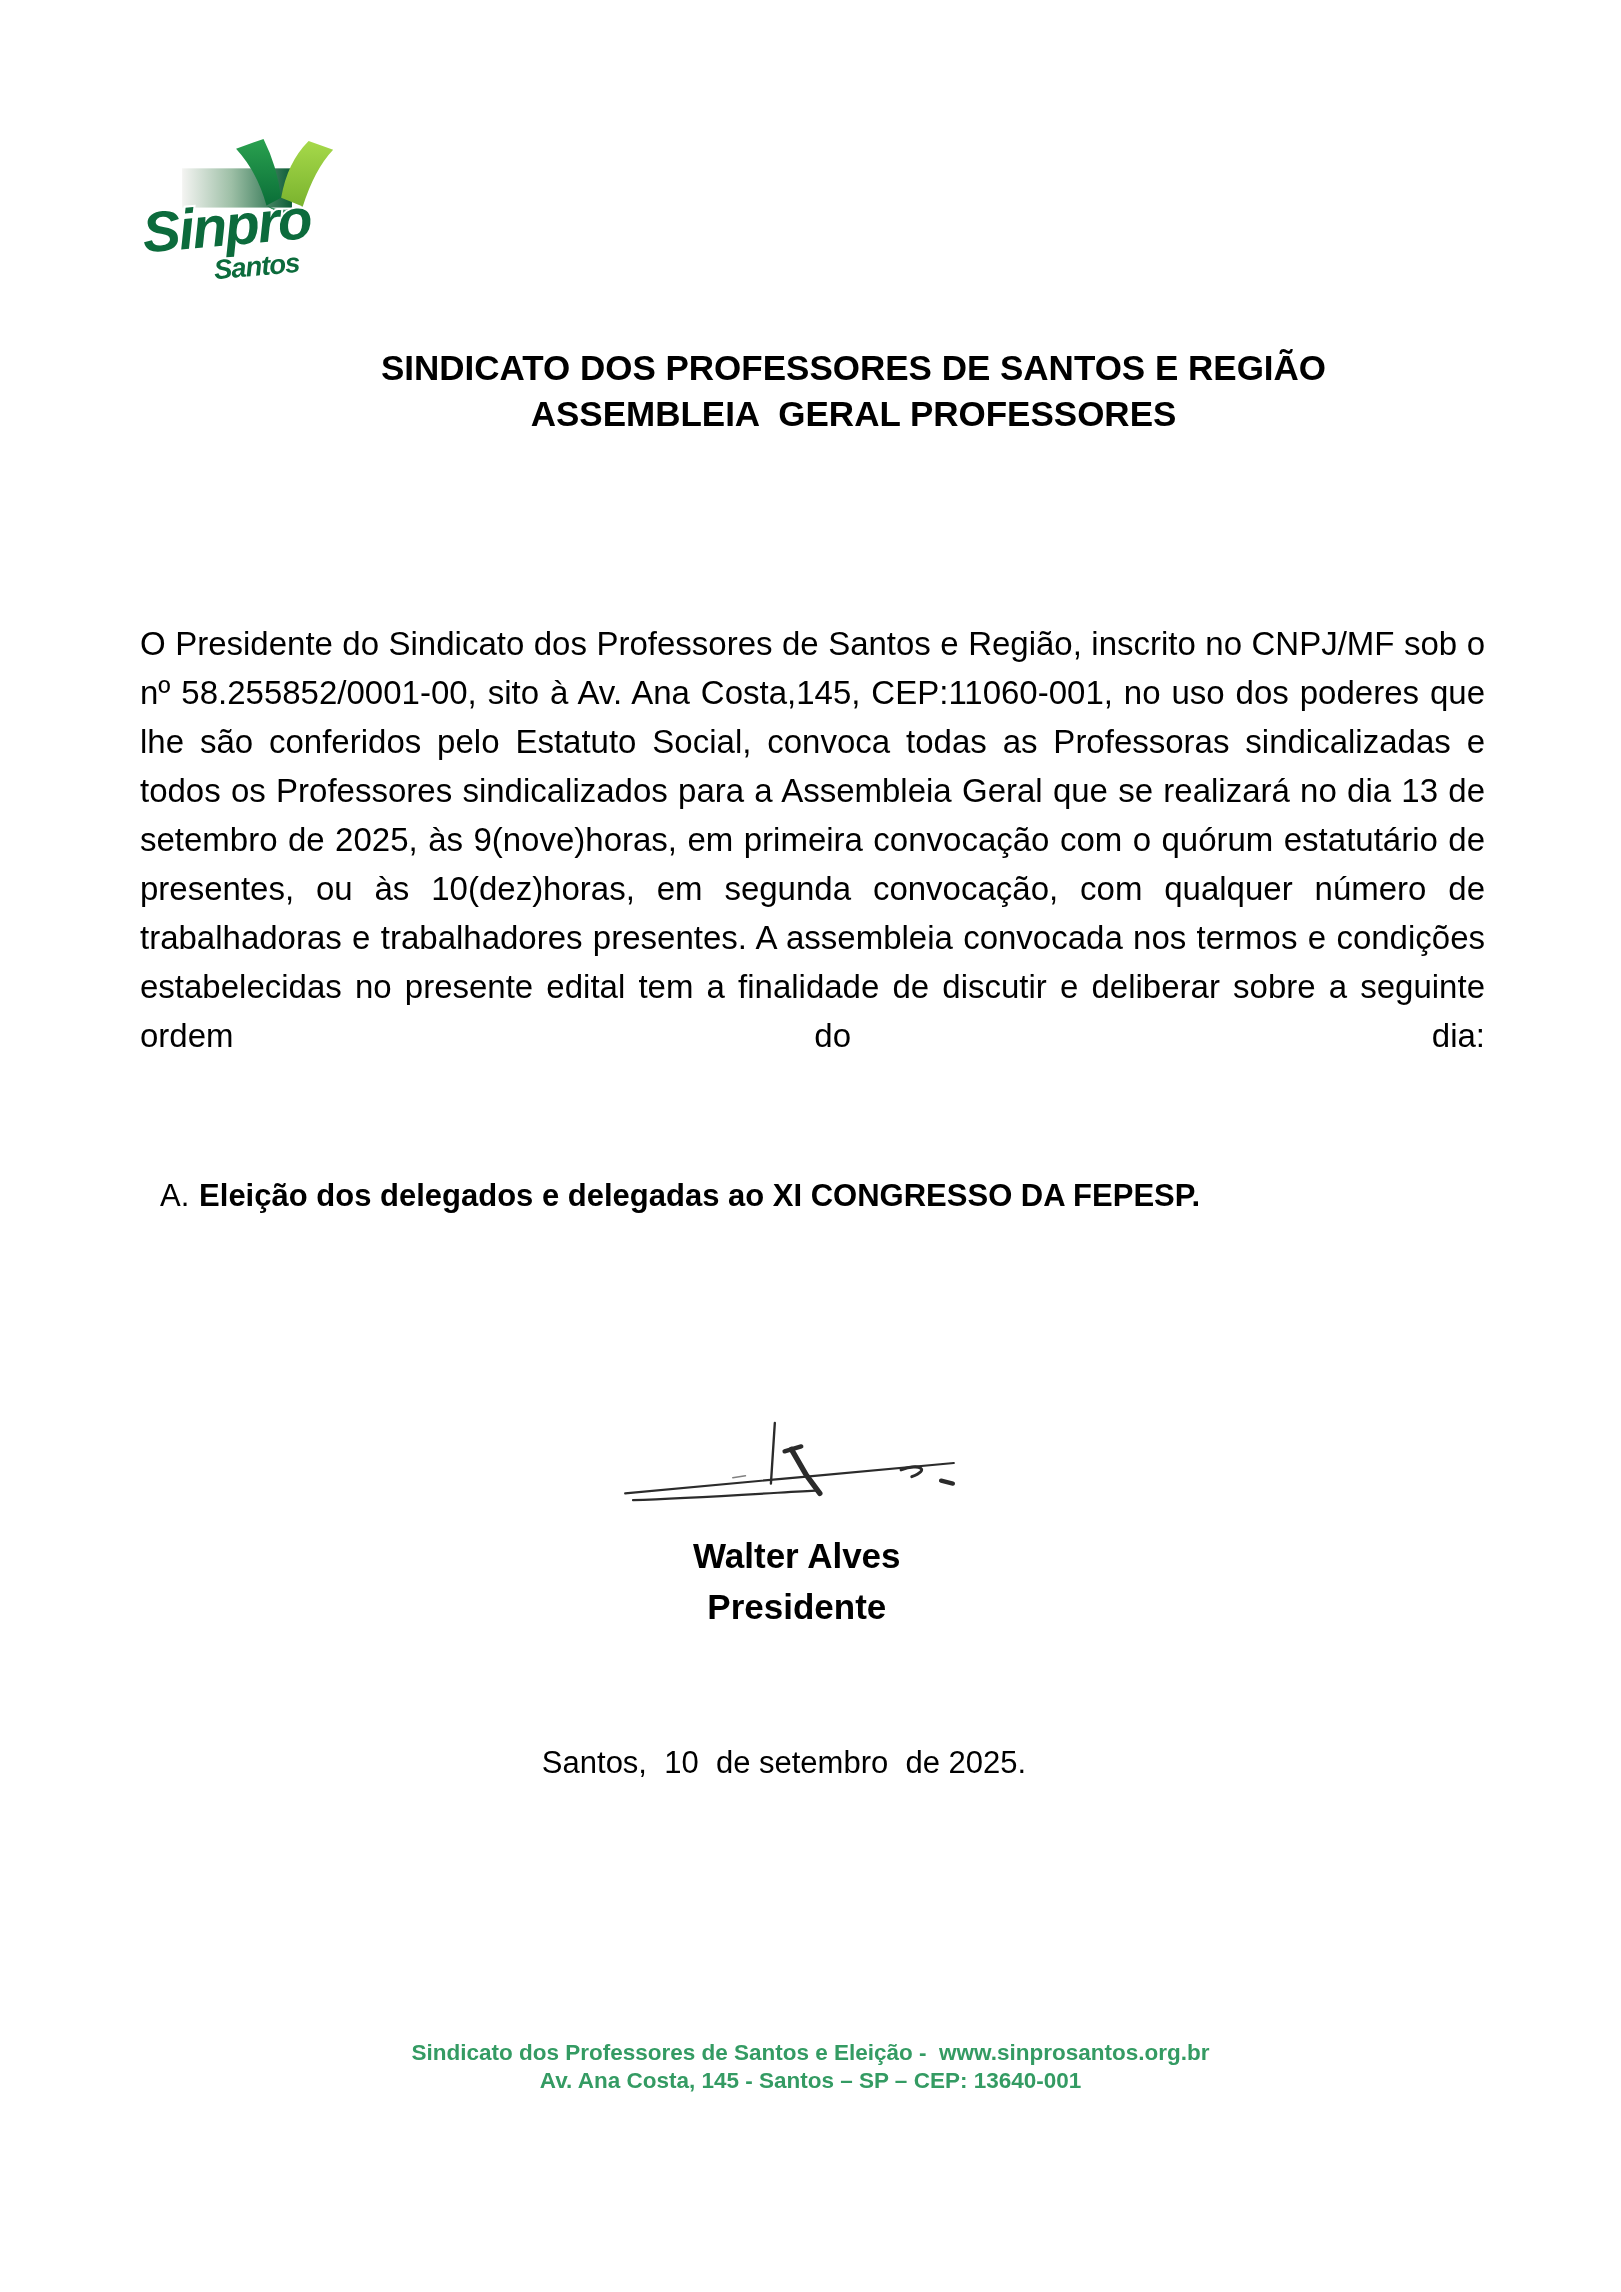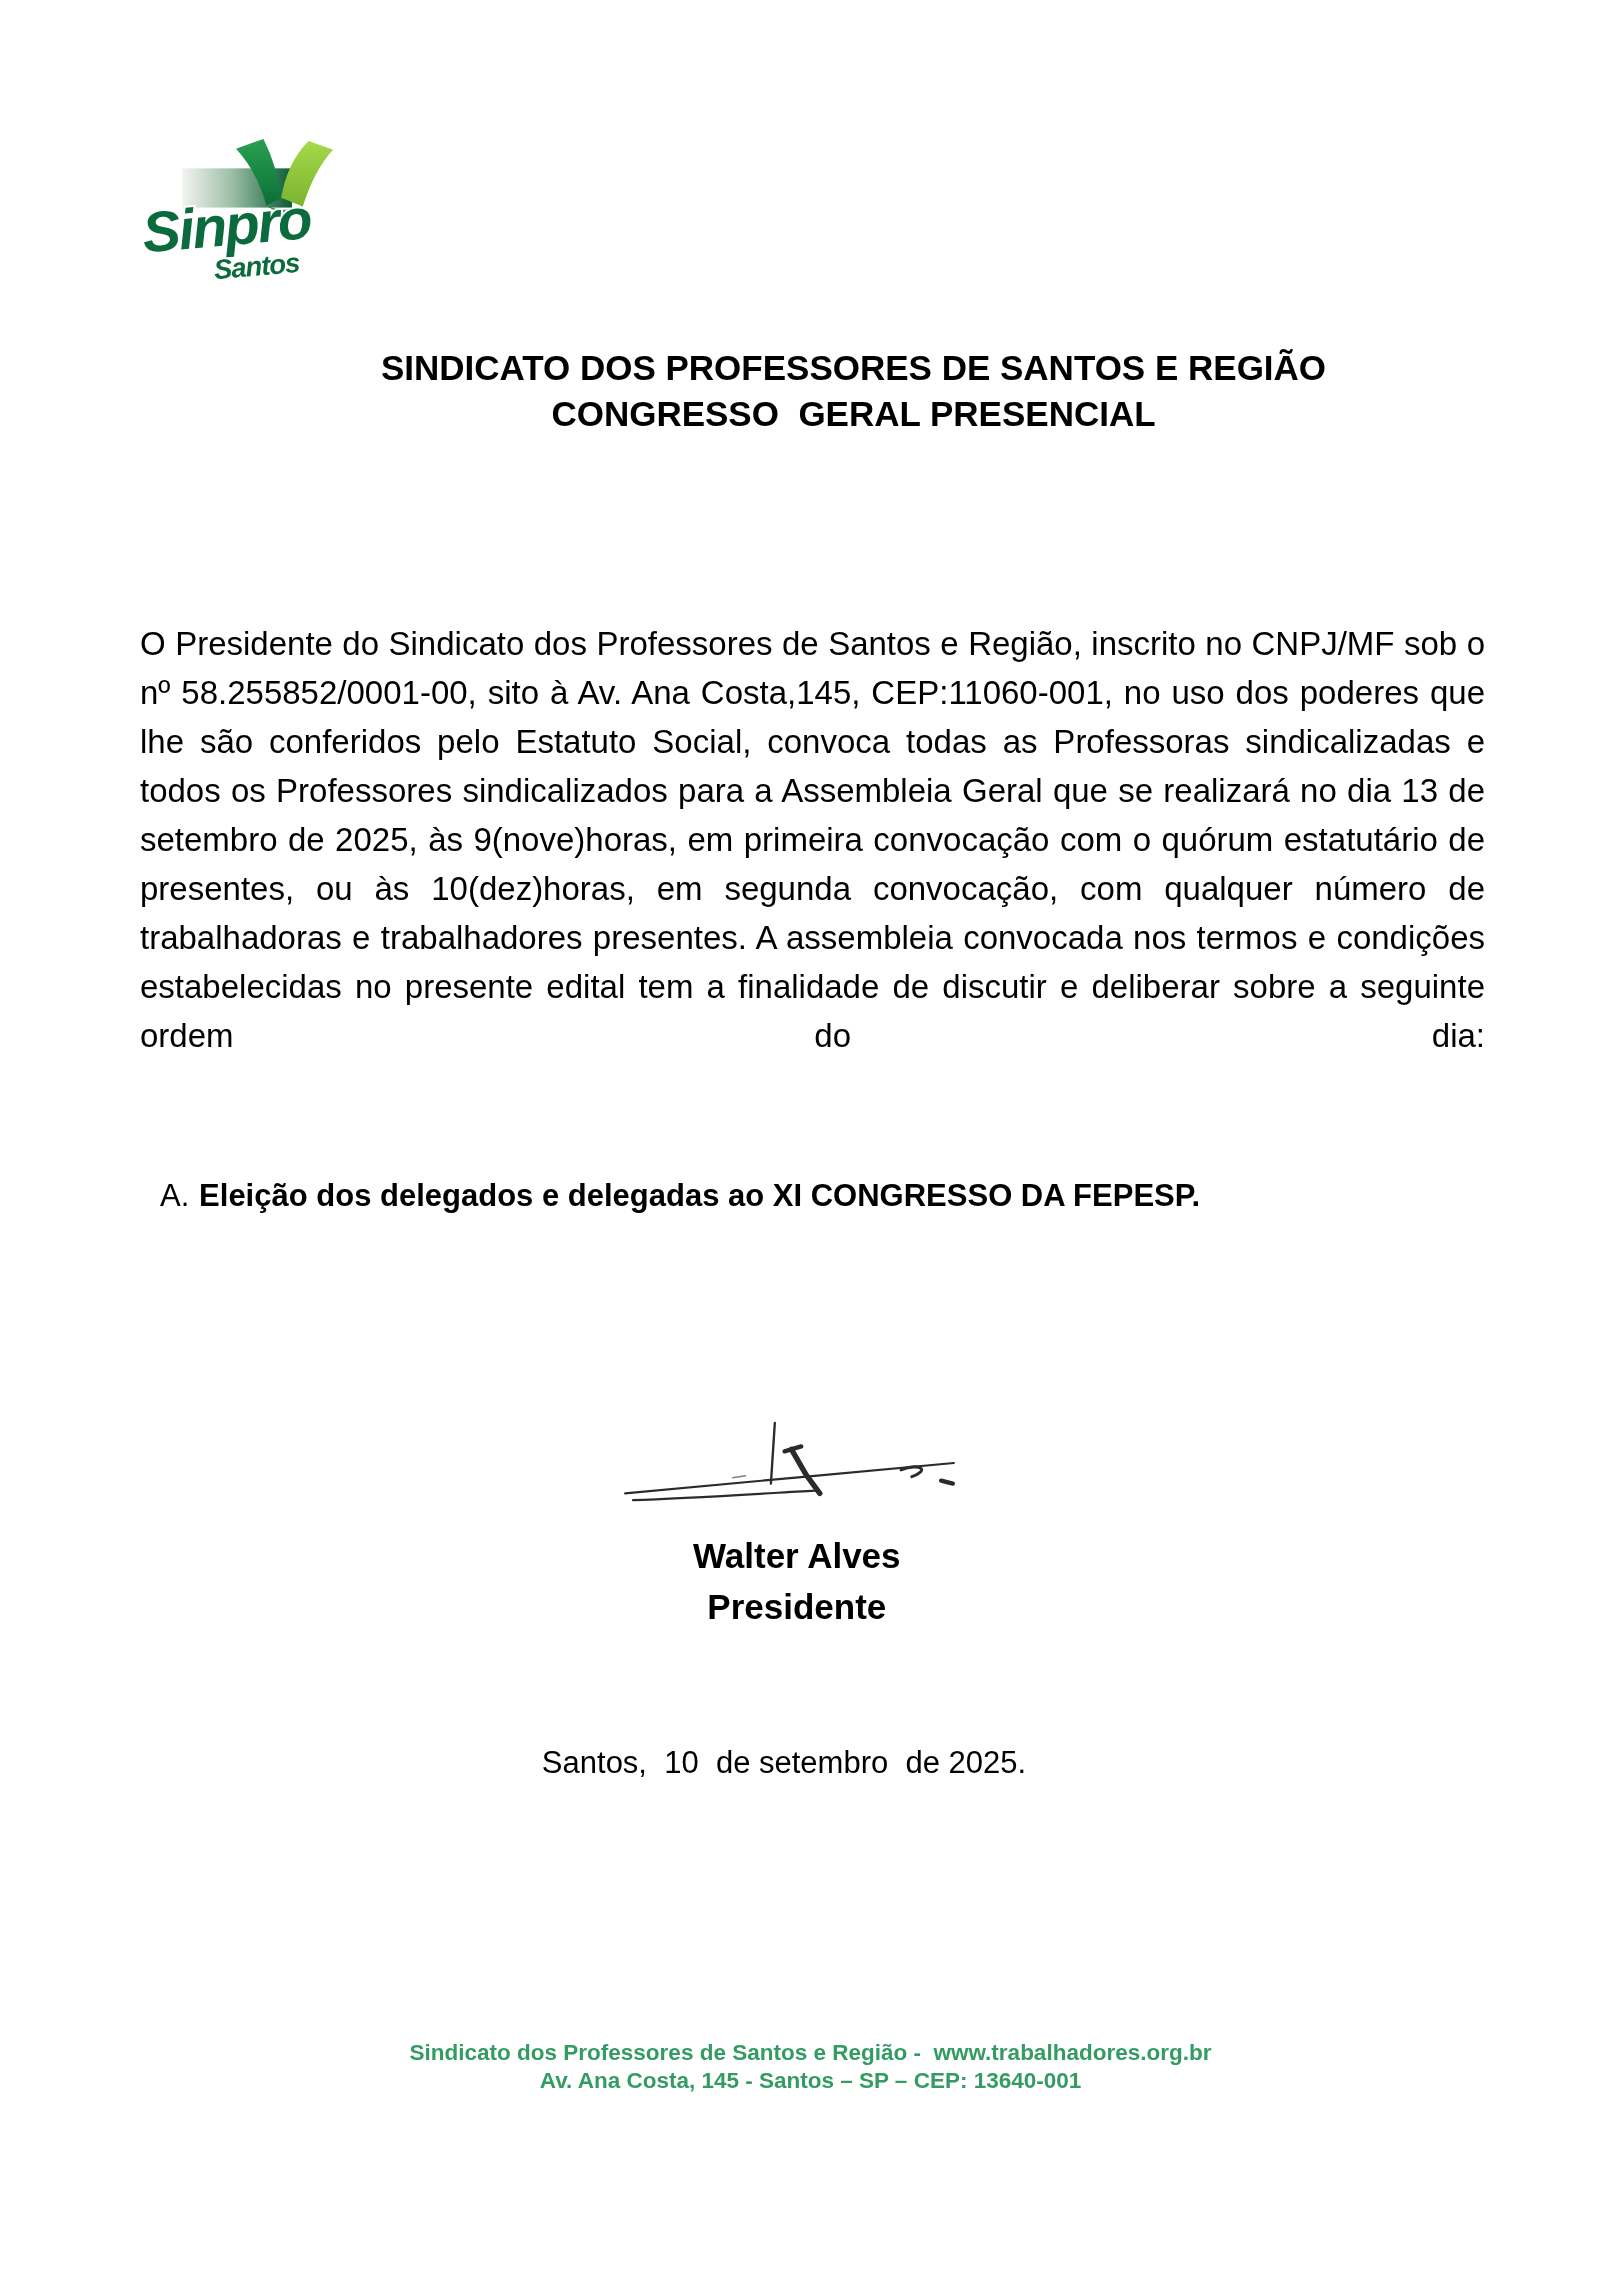--- a/index.html
+++ b/index.html
@@ -112,21 +112,21 @@
       <path d="M147,66 Q153,30 175,8 L200,17 Q181,37 169,75 Z" fill="url(#pageGradR)"></path>
       <path d="M132,74 Q149,82 169,75 L165,80 Q147,86 132,74 Z" fill="#0a6e38" opacity="0.8"></path>
     </g>
 
     <text class="brand" x="6" y="112" transform="rotate(-5 120 100)">Sinpro</text>
     <text class="sub" x="78" y="142" transform="rotate(-5 160 132)">Santos</text>
   </svg>
 
   <div class="title">
     <div>SINDICATO DOS PROFESSORES DE SANTOS E REGIÃO</div>
-    <div>CONGRESSO  GERAL PRESENCIAL</div>
+    <div>ASSEMBLEIA  GERAL PROFESSORES</div>
   </div>
 
   <p class="body-par">O Presidente do Sindicato dos Professores de Santos e Região, inscrito no CNPJ/MF sob o nº 58.255852/0001-00, sito à Av. Ana Costa,145, CEP:11060-001, no uso dos poderes que lhe são conferidos pelo Estatuto Social, convoca todas as Professoras sindicalizadas e todos os Professores sindicalizados para a Assembleia Geral que se realizará no dia 13 de setembro de 2025, às 9(nove)horas, em primeira convocação com o quórum estatutário de presentes, ou às 10(dez)horas, em segunda convocação, com qualquer número de trabalhadoras e trabalhadores presentes. A assembleia convocada nos termos e condições estabelecidas no presente edital tem a finalidade de discutir e deliberar sobre a seguinte ordem do dia:</p>
 
   <p class="agenda">
     <span class="lbl">A.</span><span class="itm">Eleição dos delegados e delegadas ao XI CONGRESSO DA FEPESP.</span>
   </p>
 
   <svg class="signature" viewBox="0 0 352 92" aria-hidden="true">
     <g fill="none" stroke="#2b2b2b" stroke-linecap="round">
@@ -140,18 +140,18 @@
       <path d="M331,63 L343,66" stroke-width="4.5"></path>
     </g>
   </svg>
 
   <div class="sig-name">Walter Alves</div>
   <div class="sig-role">Presidente</div>
 
   <div class="dateline">Santos,  10  de setembro  de 2025.</div>
 
   <div class="footer">
-    <div>Sindicato dos Professores de Santos e Região -  www.trabalhadores.org.br</div>
+    <div>Sindicato dos Professores de Santos e Eleição -  www.sinprosantos.org.br</div>
     <div>Av. Ana Costa, 145 - Santos – SP – CEP: 13640-001</div>
   </div>
 
 </div>
 
 
 </body></html>

